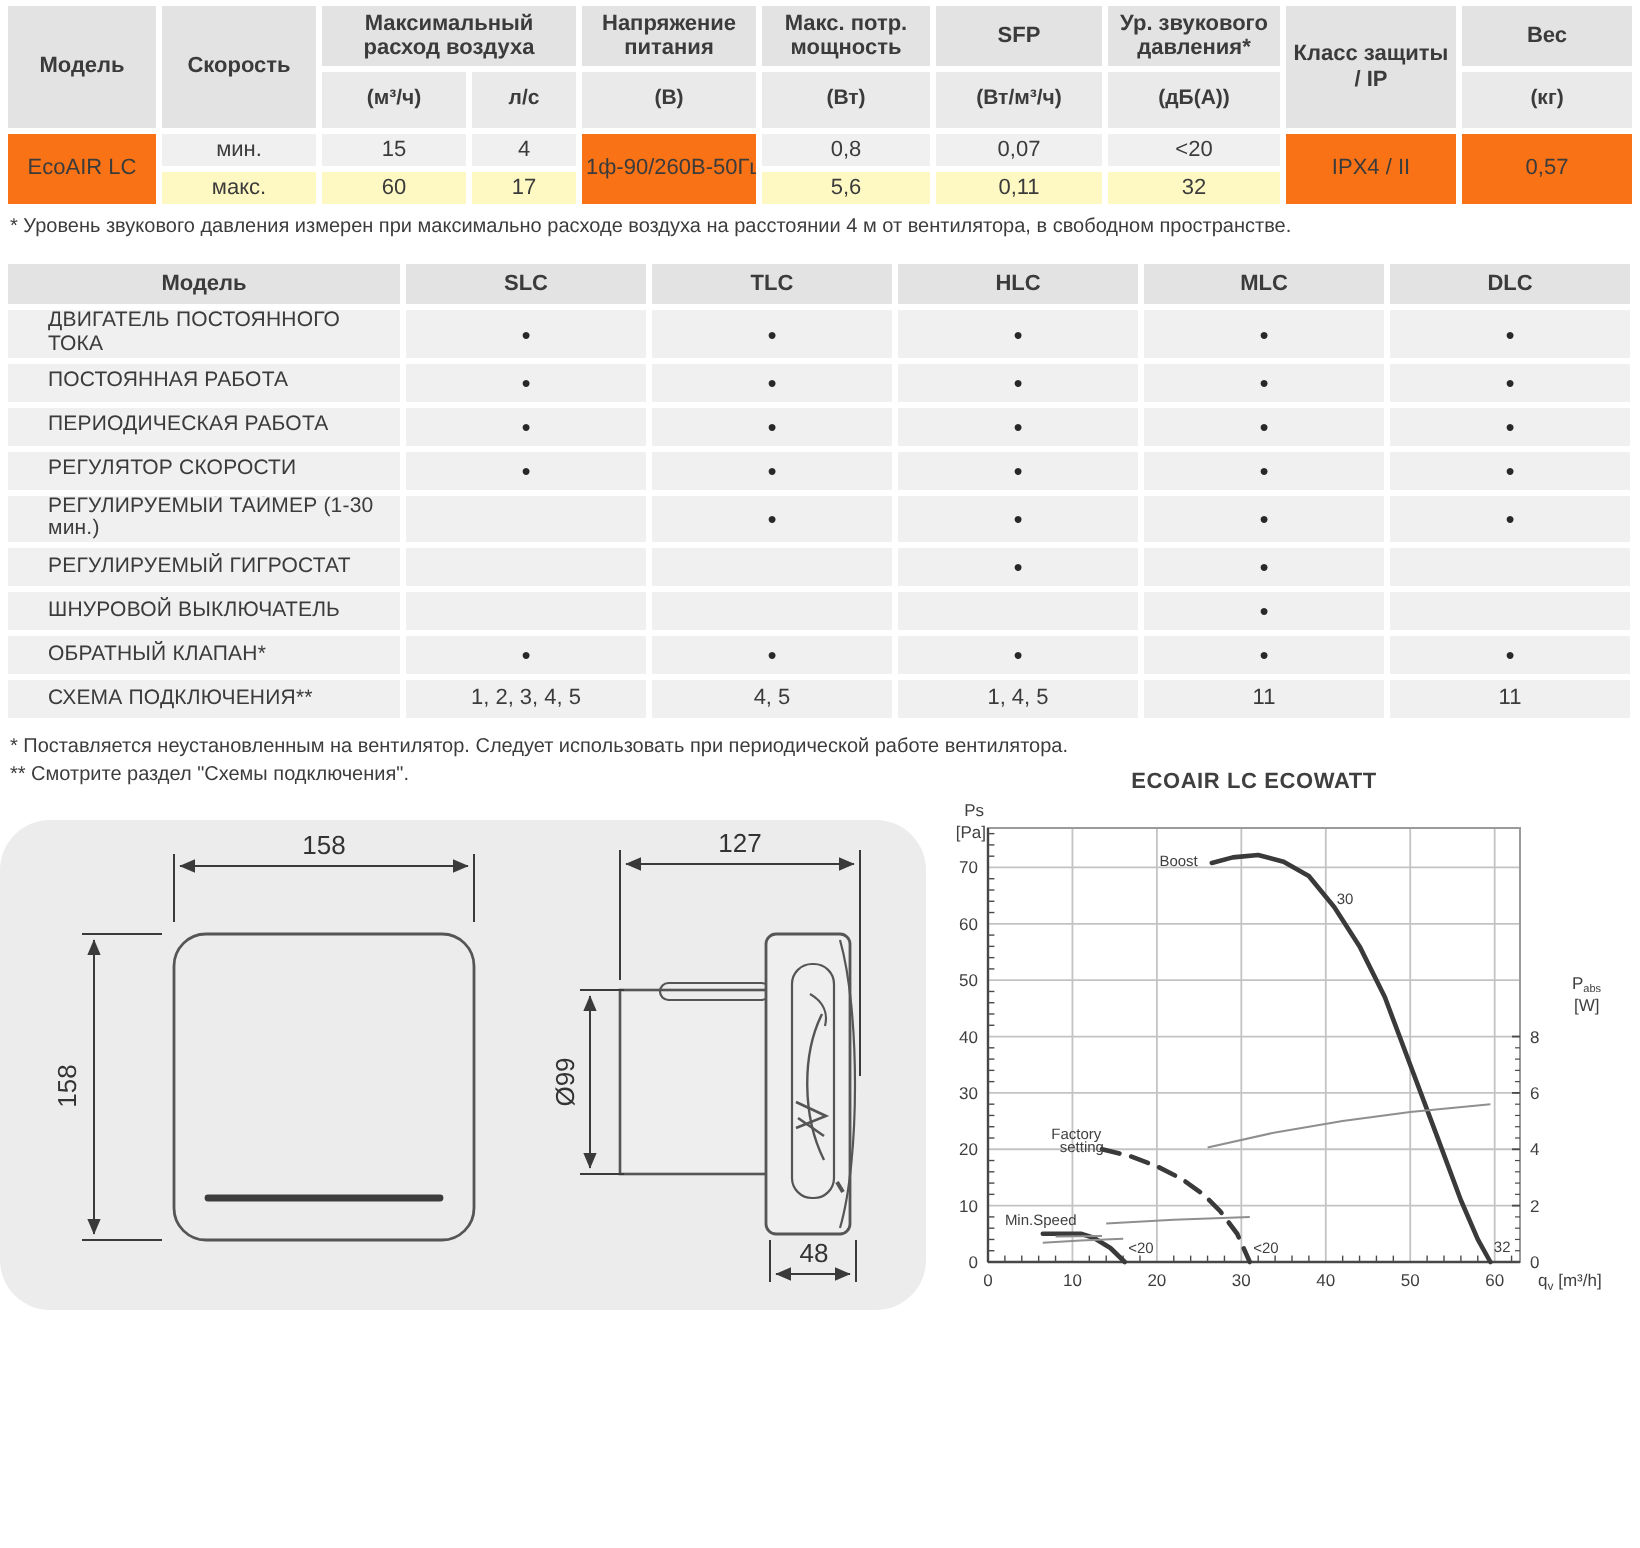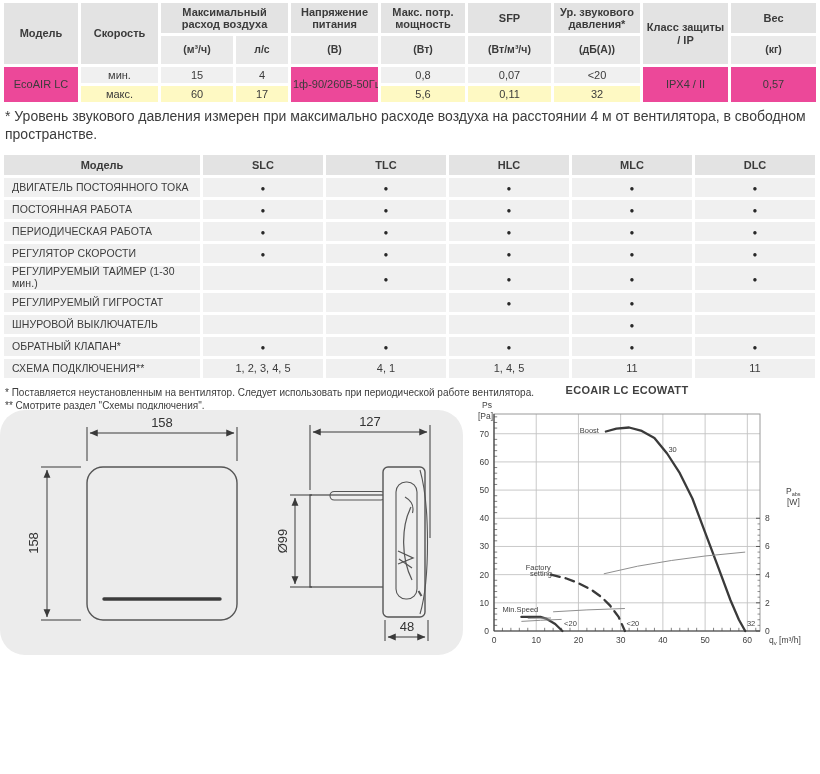--- a/index.html
+++ b/index.html
@@ -12,26 +12,26 @@
   table{border-collapse:separate;border-spacing:3px;table-layout:fixed;margin-left:1px;}
   th,td{text-align:center;vertical-align:middle;padding:0 2px;line-height:1.12;overflow:hidden;}
   table.spec{width:818px;}
   table.spec .hd{background:#e3e3e3;font-weight:bold;font-size:11px;}
   table.spec .u{background:#eaeaea;font-weight:bold;font-size:10.5px;}
   table.spec tr.h1 td,table.spec tr.h1 th{height:30px;}
   table.spec tr.h2 td,table.spec tr.h2 th{height:28px;}
   table.spec tr.b td{height:16px;font-size:11px;}
   table.spec td.r1{background:#f0f0f0;margin-top:14px;}
   table.spec td.r2{background:#fef9c3;}
-  table.spec td.m{background:#ec4899;}
-  .footnote{font-size:14px;color:#3c3c3c;margin:2px 0 9px 5px;line-height:1.3;}
+  table.spec td.m{background:#f97316;}
+  .footnote{font-size:10px;color:#3c3c3c;margin:2px 0 9px 5px;line-height:1.3;}
   table.features{width:817px;margin-top:1px;}
   table.features th{background:#e3e3e3;height:20px;font-weight:bold;font-size:11px;}
   table.features td{background:#f0f0f0;height:19px;font-size:11px;}
-  table.features td.lbl{text-align:left;padding-left:8px;font-size:10.5px;letter-spacing:.1px;}
+  table.features td.lbl{text-align:left;padding-left:20px;font-size:10.5px;letter-spacing:.1px;}
   table.features .dot{font-size:8px;color:#282828;}
   .footnotes2{font-size:10px;color:#3c3c3c;margin:5px 0 0 5px;line-height:1.35;}
   
   .drawings-panel{position:absolute;left:0;top:410px;width:463px;height:245px;background:#ececec;border-radius:25px;}
   .chart-wrap{position:absolute;left:466px;top:378px;width:354px;height:284px;}
   svg text{font-family:"Liberation Sans",sans-serif;fill:#3f3f3f;}
   .dim-text{font-size:13px;fill:#333;}
 </style>
 </head>
 <body>
@@ -175,21 +175,21 @@
         <td class="lbl">ОБРАТНЫЙ КЛАПАН*</td>
         <td><span class="dot">●</span></td>
         <td><span class="dot">●</span></td>
         <td><span class="dot">●</span></td>
         <td><span class="dot">●</span></td>
         <td><span class="dot">●</span></td>
       </tr>
       <tr>
         <td class="lbl">СХЕМА ПОДКЛЮЧЕНИЯ**</td>
         <td>1, 2, 3, 4, 5</td>
-        <td>4, 1</td>
+        <td>4, 5</td>
         <td>1, 4, 5</td>
         <td>11</td>
         <td>11</td>
       </tr>
     </tbody>
 </table>
 
 <div class="footnotes2">
   <div>* Поставляется неустановленным на вентилятор. Следует использовать при периодической работе вентилятора.</div>
   <div>** Смотрите раздел "Схемы подключения".</div>

